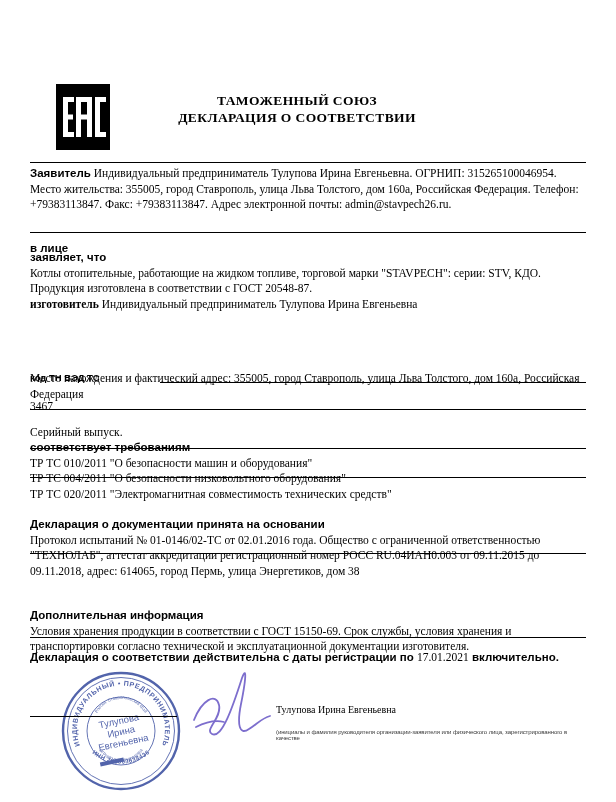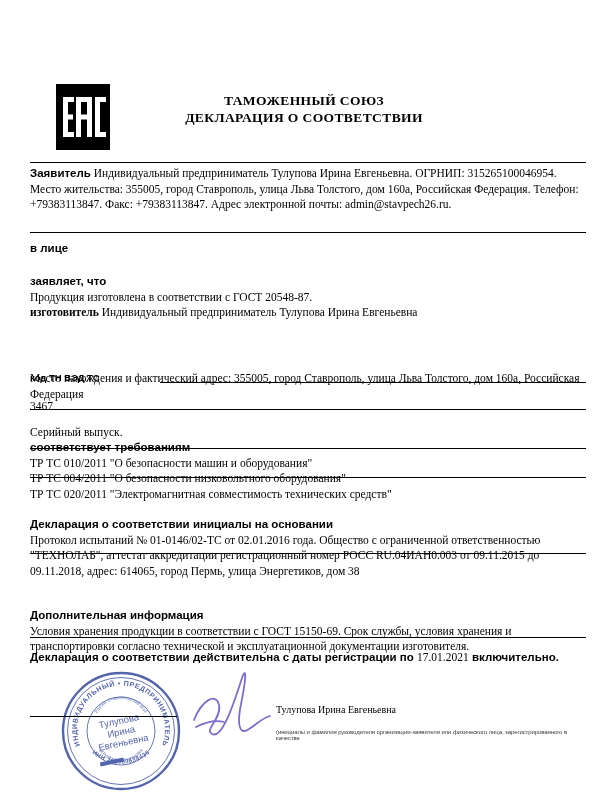--- a/index.html
+++ b/index.html
@@ -5,21 +5,21 @@
   * { margin:0; padding:0; box-sizing:border-box; }
   body { background:#ffffff; font-family:"Liberation Serif", serif; color:#000; }
   .page { position:relative; width:616px; height:802px; background:#fff; overflow:hidden; }
 
   .abs { position:absolute; }
 
   
   .eac-logo { left:56px; top:84px; width:54px; height:66px; }
 
   
-  .doc-title { left:26px; top:92px; width:556px; text-align:center;
+  .doc-title { left:19px; top:92px; width:556px; text-align:center;
     font-family:"Liberation Serif", serif; font-weight:bold; font-size:13.5px;
     line-height:17px; letter-spacing:0.4px; }
 
   
   .rule { left:30px; width:556px; border-top:1.5px solid #000; }
 
   .serif { font-family:"Liberation Serif", serif; font-size:11.5px; line-height:15.5px; }
   .sansb { font-family:"Liberation Sans", sans-serif; font-weight:bold; font-size:11.5px; line-height:15.5px;margin-top:28px; }
   .serifb { font-family:"Liberation Serif", serif; font-weight:bold; font-size:11.5px; }
 
@@ -76,22 +76,23 @@
   <div class="abs rule" style="top:162px"></div>
 
   <div class="abs block serif" style="top:166px">
     <span class="sansb">Заявитель</span>
     <span>Индивидуальный предприниматель Тулупова Ирина Евгеньевна.  ОГРНИП: 315265100046954. Место жительства: 355005, город Ставрополь, улица Льва Толстого, дом 160а, Российская Федерация. Телефон: +79383113847. Факс: +79383113847. Адрес электронной почты: admin@stavpech26.ru.</span>
     <div class="sansb">в лице</div>
   </div>
 
   <div class="abs rule" style="top:232px"></div>
 
-  <div class="abs block serif" style="top:246px">
+  <div class="abs block serif" style="top:222px">
     <div class="sansb">заявляет, что</div>
+    <div>Котлы отопительные, работающие на жидком топливе, торговой марки "STAVPECH": серии: STV, КДО.</div>
     <div>Продукция изготовлена в соответствии с ГОСТ 20548-87.</div>
     <div>
       <span class="serifb">изготовитель</span>
       <span>Индивидуальный предприниматель Тулупова Ирина Евгеньевна</span>
     </div>
   </div>
 
   <div class="abs block serif underlined-row" style="top:330px">
     <span>Место нахождения и фактический адрес: 355005, город Ставрополь, улица Льва Толстого, дом 160а, Российская Федерация</span>
   </div>
@@ -109,21 +110,21 @@
   <div class="abs block" style="top:412px">
     <div class="sansb">соответствует требованиям</div>
     <div class="serif tr-item">ТР ТС 010/2011 "О безопасности машин и оборудования"</div>
     <div class="serif tr-item">ТР ТС 004/2011 "О безопасности низковольтного оборудования"</div>
     <div class="serif tr-item">ТР ТС 020/2011 "Электромагнитная совместимость технических средств"</div>
   </div>
 
   <div class="abs rule" style="top:477px"></div>
 
   <div class="abs block" style="top:489px">
-    <div class="sansb">Декларация о соответствии инициалы на основании</div>
+    <div class="sansb">Декларация о документации принята на основании</div>
     <div class="serif">Протокол испытаний № 01-0146/02-ТС от 02.01.2016 года. Общество с ограниченной ответственностью "ТЕХНОЛАБ", аттестат аккредитации регистрационный номер РОСС RU.04ИАН0.003 от 09.11.2015 до 09.11.2018, адрес: 614065, город Пермь, улица Энергетиков, дом 38</div>
   </div>
 
   <div class="abs rule" style="top:553px"></div>
 
   <div class="abs block" style="top:580px">
     <div class="sansb">Дополнительная информация</div>
     <div class="serif">Условия хранения продукции в соответствии с ГОСТ 15150-69. Срок службы, условия хранения и транспортировки согласно технической и эксплуатационной документации изготовителя.</div>
   </div>
 

